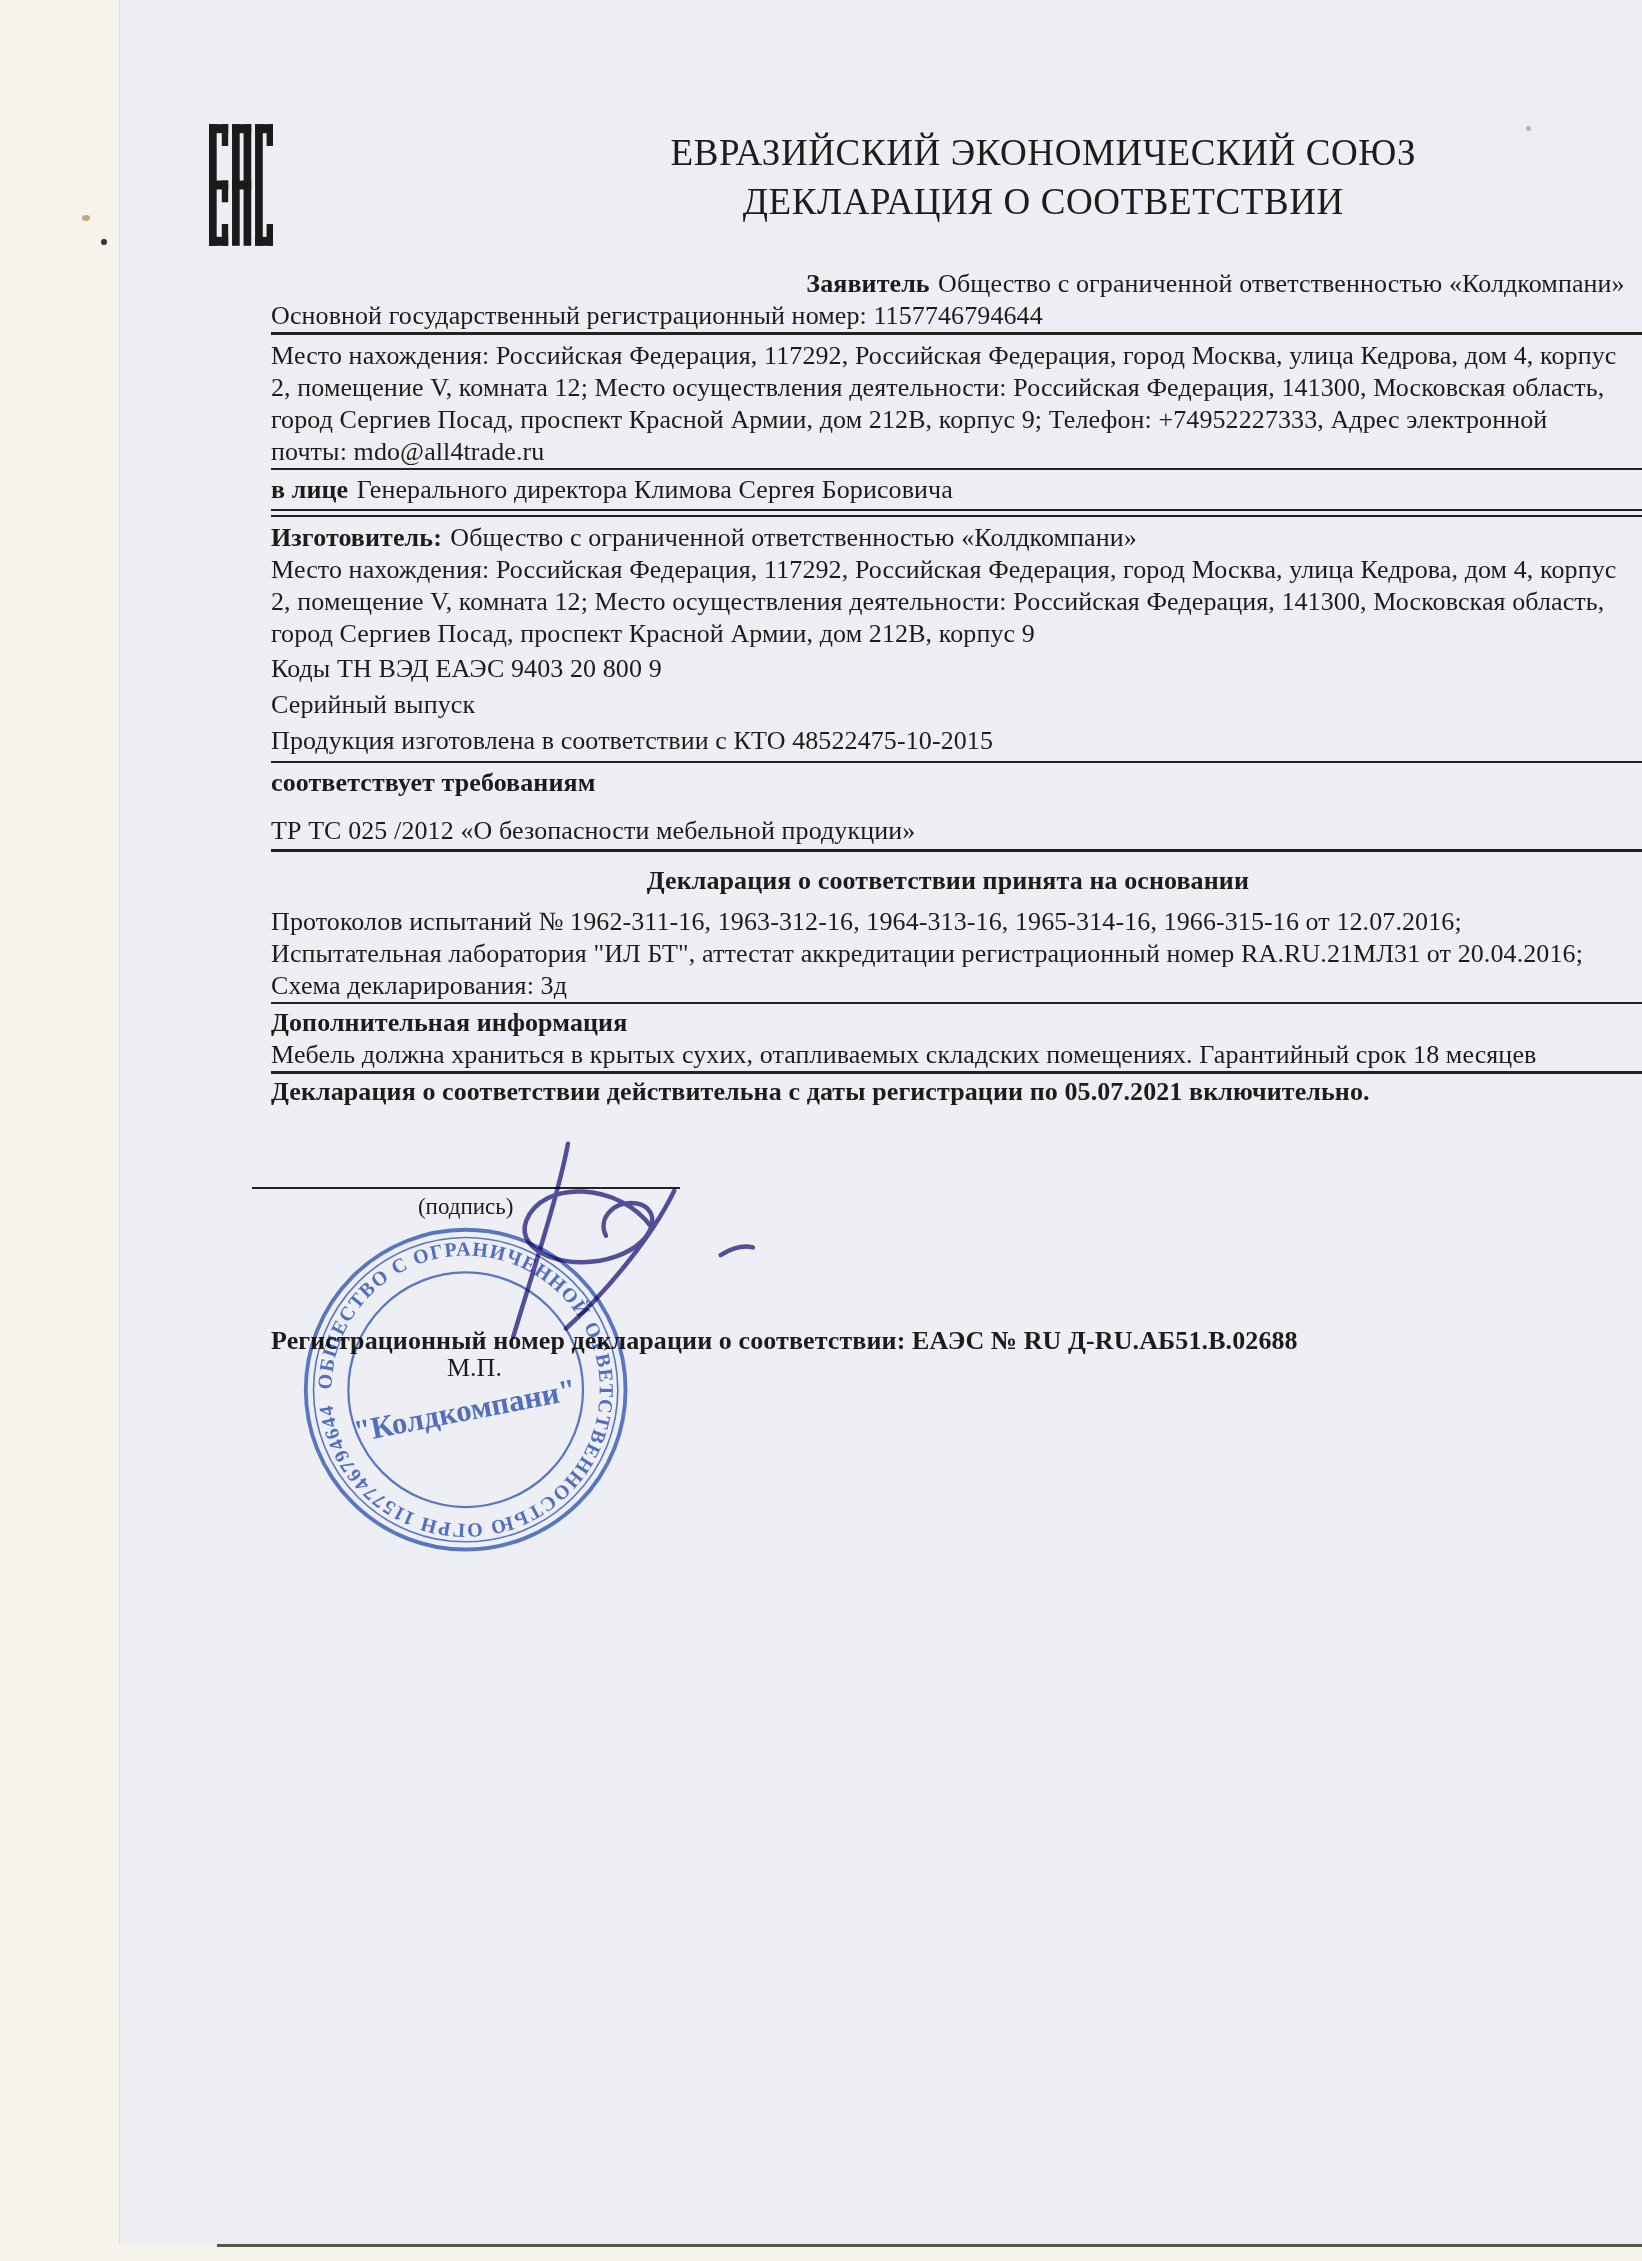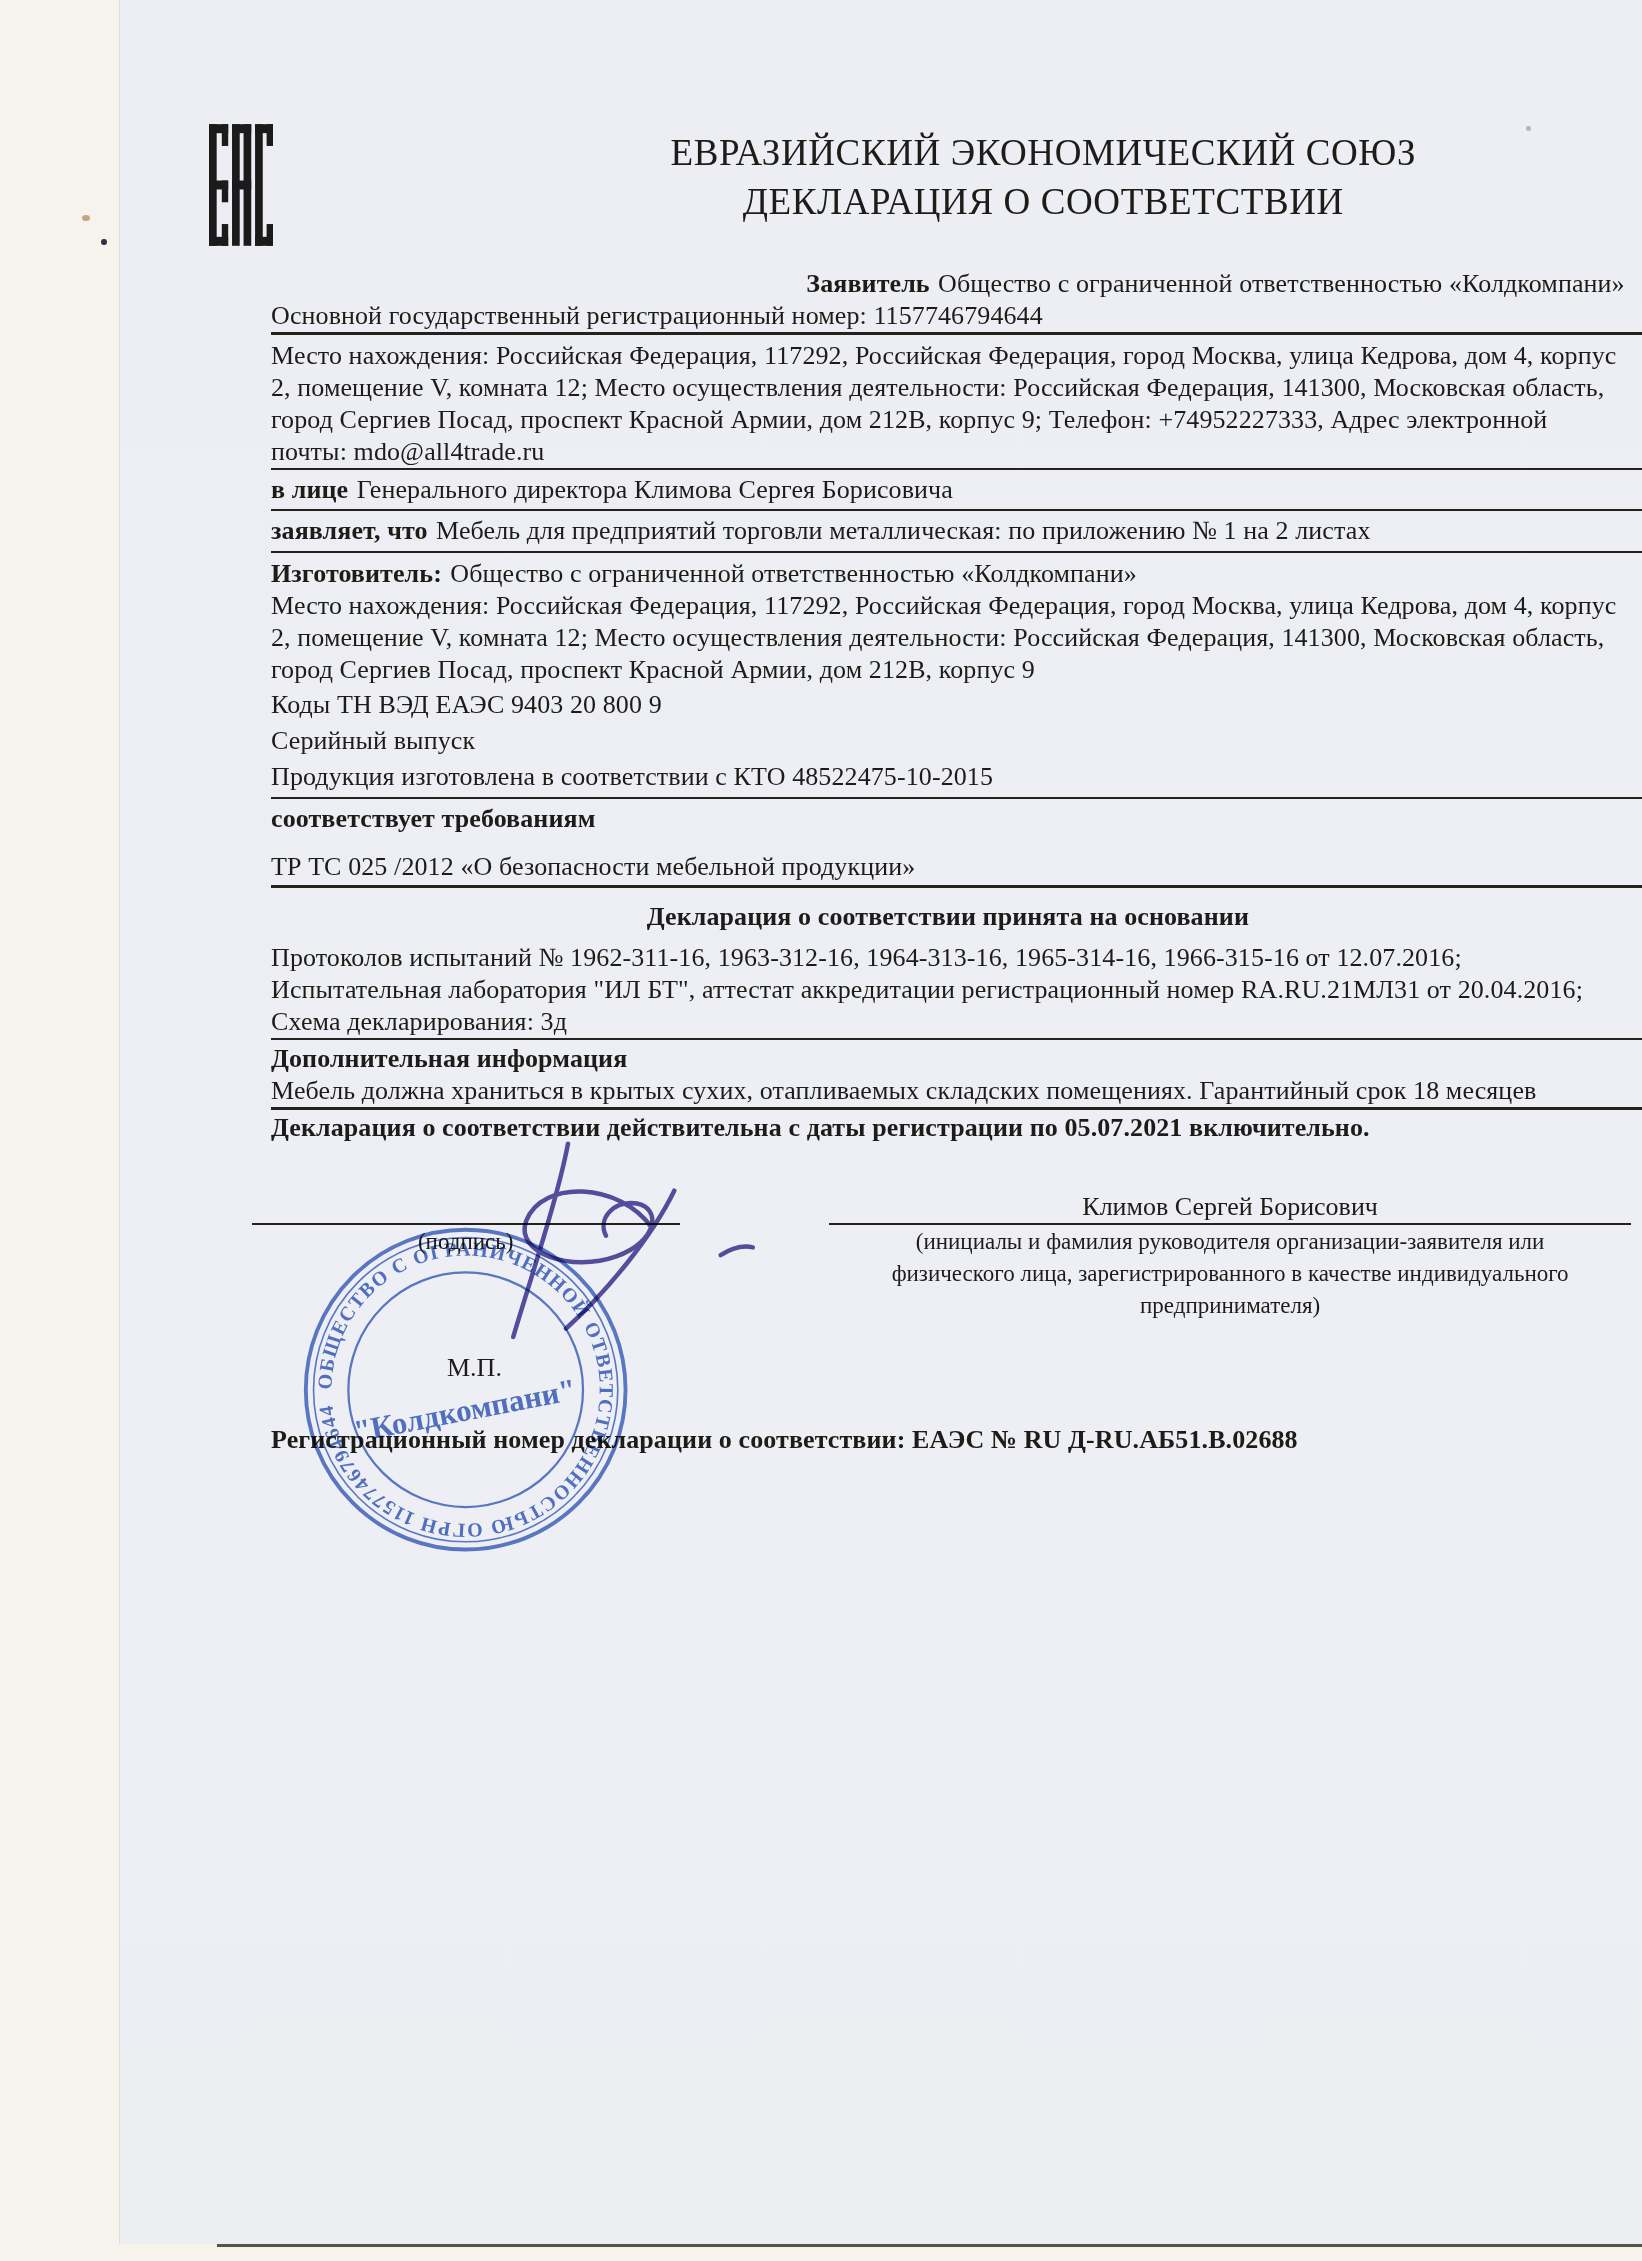--- a/index.html
+++ b/index.html
@@ -95,21 +95,20 @@
     </div>
 
     <div class="content">
       <p class="row m-first"><span class="lbl">Заявитель</span><span>Общество с ограниченной ответственностью «Колдкомпани»</span></p>
       <p class="row">Основной государственный регистрационный номер: 1157746794644</p>
       <div class="rule"></div>
       <p class="para mt8">Место нахождения: Российская Федерация, 117292, Российская Федерация, город Москва, улица Кедрова, дом 4, корпус 2, помещение V, комната 12; Место осуществления деятельности: Российская Федерация, 141300, Московская область, город Сергиев Посад, проспект Красной Армии, дом 212В, корпус 9; Телефон: +74952227333, Адрес электронной почты: mdo@all4trade.ru</p>
       <div class="rule"></div>
       <p class="row mt6"><span class="lbl">в лице</span><span>Генерального директора Климова Сергея Борисовича</span></p>
       <div class="rule mt4"></div>
-      <p class="row mt6"><span class="lbl">заявляет, что</span><span>Мебель для предприятий торговли металлическая: по приложению № 1 на 2 листах</span></p>
       <div class="rule mt5"></div>
       <p class="row mt8"><span class="lbl">Изготовитель:</span><span>Общество с ограниченной ответственностью «Колдкомпани»</span></p>
       <p class="para">Место нахождения: Российская Федерация, 117292, Российская Федерация, город Москва, улица Кедрова, дом 4, корпус 2, помещение V, комната 12; Место осуществления деятельности: Российская Федерация, 141300, Московская область, город Сергиев Посад, проспект Красной Армии, дом 212В, корпус 9</p>
       <p class="row mt4">Коды ТН ВЭД ЕАЭС 9403 20 800 9</p>
       <p class="row mt6">Серийный выпуск</p>
       <p class="row mt6">Продукция изготовлена в соответствии с КТО 48522475-10-2015</p>
       <div class="rule mt6"></div>
       <p class="row b mt6">соответствует требованиям</p>
       <p class="row mt24">ТР ТС 025 /2012 «О безопасности мебельной продукции»</p>
       <div class="rule mt4"></div>
@@ -119,25 +118,20 @@
       <p class="row b mt4">Дополнительная информация</p>
       <p class="para">Мебель должна храниться в крытых сухих, отапливаемых складских помещениях. Гарантийный срок 18 месяцев</p>
       <div class="rule"></div>
       <p class="row b mt4">Декларация о соответствии действительна с даты регистрации по 05.07.2021 включительно.</p>
 
       <div class="sig-row">
         <div class="sig-left">
           <div class="sig-spacer"></div>
           <div class="sig-line"></div>
           <div class="sig-caption">(подпись)</div>
-        </div>
-        <div class="sig-right">
-          <div class="sig-name">Климов Сергей Борисович</div>
-          <div class="sig-line"></div>
-          <div class="sig-caption sig-caption-wide">(инициалы и фамилия руководителя организации-заявителя или физического лица, зарегистрированного в качестве индивидуального предпринимателя)</div>
         </div>
       </div>
 
       <p class="row b reg1">Регистрационный номер декларации о соответствии: ЕАЭС № RU Д-RU.АБ51.В.02688</p>
     </div>
 
     <div class="mp">М.П.</div>
 
     <svg class="stamp" viewBox="0 0 515 515">
       <g fill="none" stroke="#4a6cc2">

